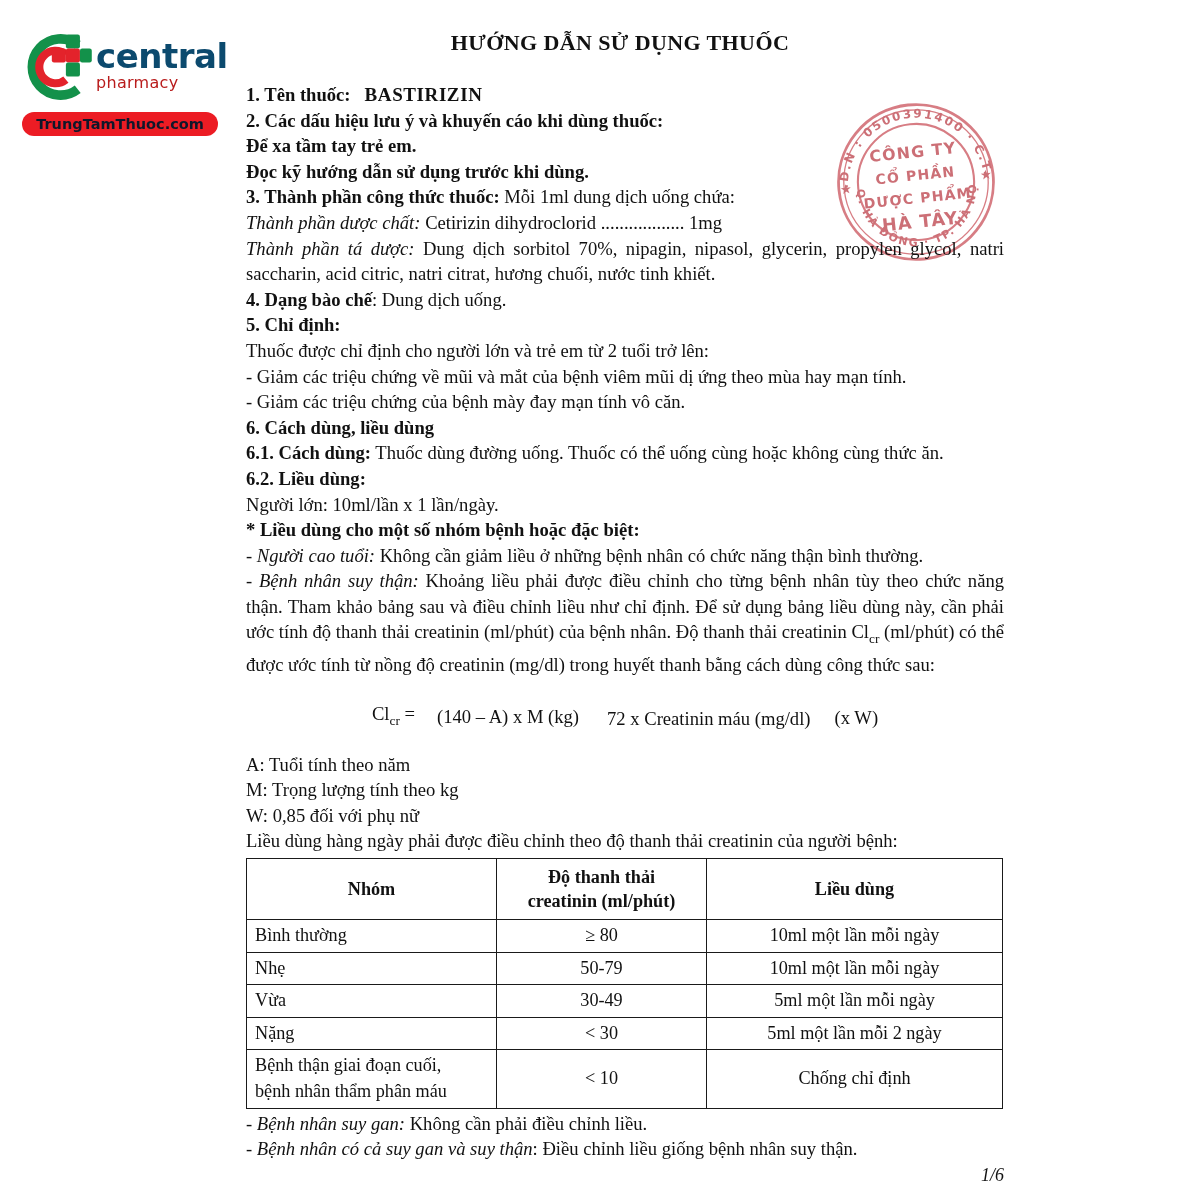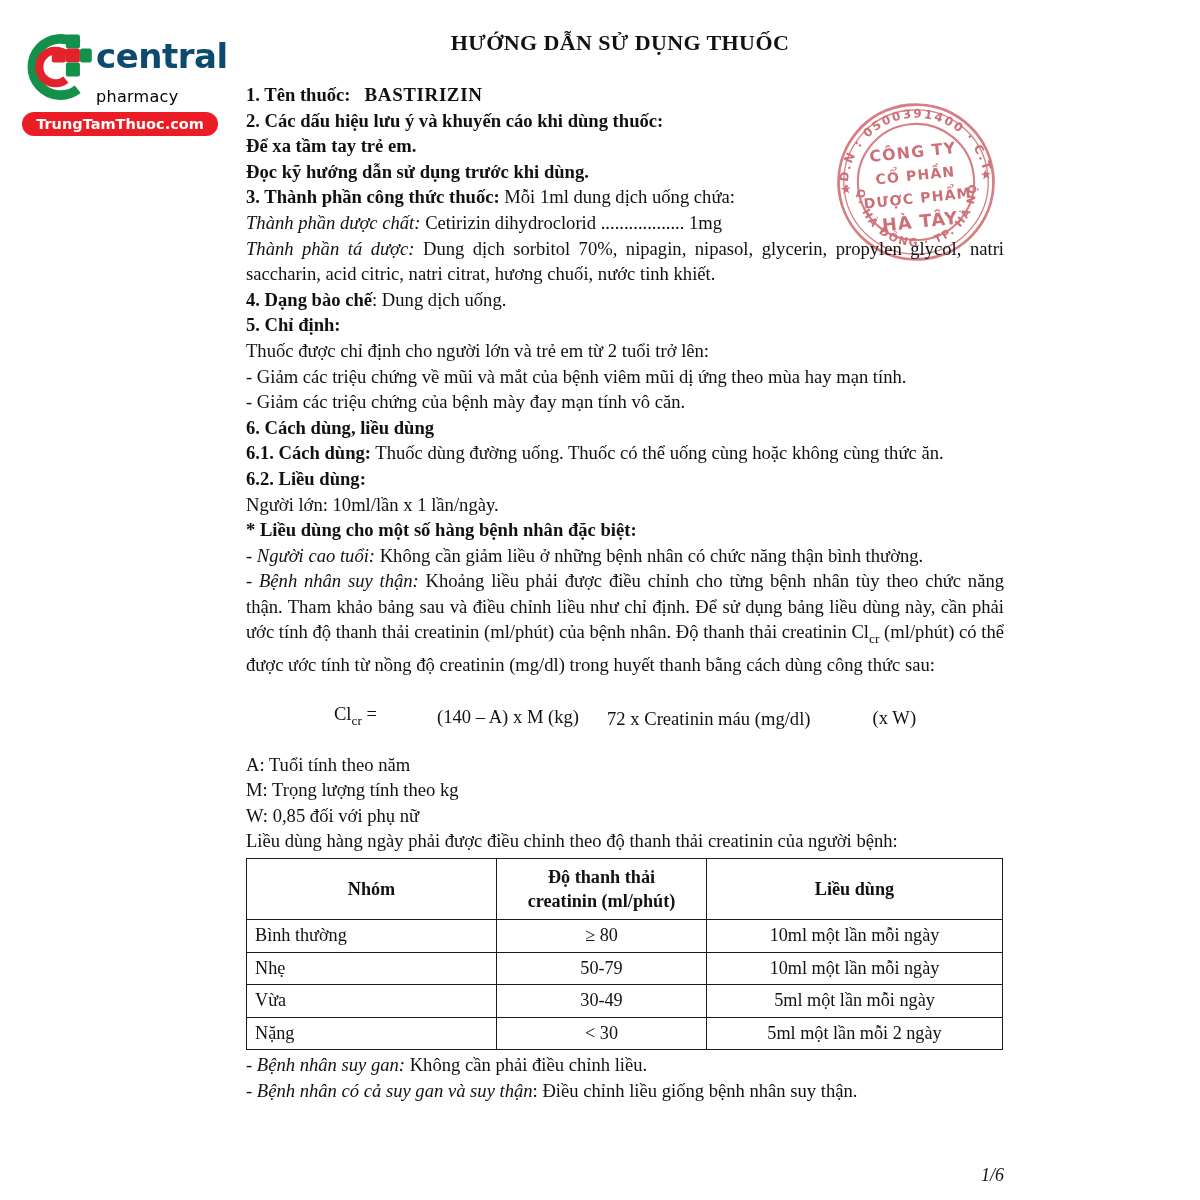--- a/index.html
+++ b/index.html
@@ -43,42 +43,42 @@
     font-size: 34px;
     font-weight: 600;
     color: #0c4a6e;
     line-height: 0.95;
     letter-spacing: -0.5px;
   }
   .wm-pharmacy {
     font-family: "DejaVu Sans", "Liberation Sans", sans-serif;
     font-size: 16px;
     font-weight: 400;
-    color: #000000;
+    color: #b91c1c;
     line-height: 1.1;
     letter-spacing: 0.3px;
-    margin-top: 16px;
+    margin-top: 2px;
   }
   #site-pill {
     position: absolute;
     left: 10px;
     top: 86px;
     width: 196px;
     height: 24px;
     background: #ec1c24;
     border-radius: 12px;
     display: flex;
     align-items: center;
     justify-content: center;
   }
   #site-pill span {
     font-family: "DejaVu Sans", "Liberation Sans", sans-serif;
     font-size: 14.5px;
     font-weight: 700;
-    color: #ffffff;
+    color: #0f172a;
     letter-spacing: 0px;
   }
 
   
   #doc-title {
     position: absolute;
     left: 240px;
     top: 30px;
     width: 760px;
     text-align: center;
@@ -122,21 +122,20 @@
   .sub { font-size: 0.72em; vertical-align: sub; }
 
   
   #formula {
     margin-top: 24px;
     margin-bottom: 18px;
     display: flex;
     justify-content: center;
     align-items: center;
     font-size: 18.6px;
-    gap: 38px;
   }
   #formula .lhs { padding-right: 8px; white-space: nowrap; }
   #formula .frac {
     display: inline-flex;
     align-items: center;
     text-align: center;
   }
   #formula .num { padding: 0 14px 2px 14px; white-space: nowrap; }
   #formula .bar { height: 1.6px; background: #111; width: 100%; }
   #formula .den { padding: 3px 14px 0 14px; white-space: nowrap; }
@@ -267,21 +266,21 @@
   <p class="ln">Thuốc được chỉ định cho người lớn và trẻ em từ 2 tuổi trở lên:</p>
   <p class="ln">- Giảm các triệu chứng về mũi và mắt của bệnh viêm mũi dị ứng theo mùa hay mạn tính.</p>
   <p class="ln">- Giảm các triệu chứng của bệnh mày đay mạn tính vô căn.</p>
 
   <p class="ln b">6. Cách dùng, liều dùng</p>
   <p class="ln">
     <span class="b">6.1. Cách dùng:</span><span> Thuốc dùng đường uống. Thuốc có thể uống cùng hoặc không cùng thức ăn.</span>
   </p>
   <p class="ln b">6.2. Liều dùng:</p>
   <p class="ln">Người lớn: 10ml/lần x 1 lần/ngày.</p>
-  <p class="ln bi">* Liều dùng cho một số hàng bệnh nhân đặc biệt:</p>
+  <p class="ln bi">* Liều dùng cho một số nhóm bệnh hoặc đặc biệt:</p>
 
   <p class="ln just">
     <span class="i">- Người cao tuổi:</span><span> Không cần giảm liều ở những bệnh nhân có chức năng thận bình thường.</span>
   </p>
 
   <p class="ln just">
     <span class="i">- Bệnh nhân suy thận:</span><span> Khoảng liều phải được điều chỉnh cho từng bệnh nhân tùy theo chức năng thận. Tham khảo bảng sau và điều chỉnh liều như chỉ định. Để sử dụng bảng liều dùng này, cần phải ước tính độ thanh thải creatinin (ml/phút) của bệnh nhân. Độ thanh thải creatinin Cl</span><span class="sub">cr</span><span> (ml/phút) có thể được ước tính từ nồng độ creatinin (mg/dl) trong huyết thanh bằng cách dùng công thức sau:</span>
   </p>
 
   <div id="formula">
@@ -324,20 +323,28 @@
       <tr>
         <td class="cell-left">Vừa</td>
         <td class="cell-center">30-49</td>
         <td class="cell-center">5ml một lần mỗi ngày</td>
       </tr>
       <tr>
         <td class="cell-left">Nặng</td>
         <td class="cell-center">&lt; 30</td>
         <td class="cell-center">5ml một lần mỗi 2 ngày</td>
       </tr>
+      <tr>
+        <td class="cell-left">
+          <div>Bệnh thận giai đoạn cuối,</div>
+          <div>bệnh nhân thẩm phân máu</div>
+        </td>
+        <td class="cell-center">&lt; 10</td>
+        <td class="cell-center">Chống chỉ định</td>
+      </tr>
     </tbody>
   </table>
 
   <p class="ln" style="margin-top:2px">
     <span class="i">- Bệnh nhân suy gan:</span><span> Không cần phải điều chỉnh liều.</span>
   </p>
   <p class="ln">
     <span class="i">- Bệnh nhân có cả suy gan và suy thận</span><span>: Điều chỉnh liều giống bệnh nhân suy thận.</span>
   </p>
 </div>

